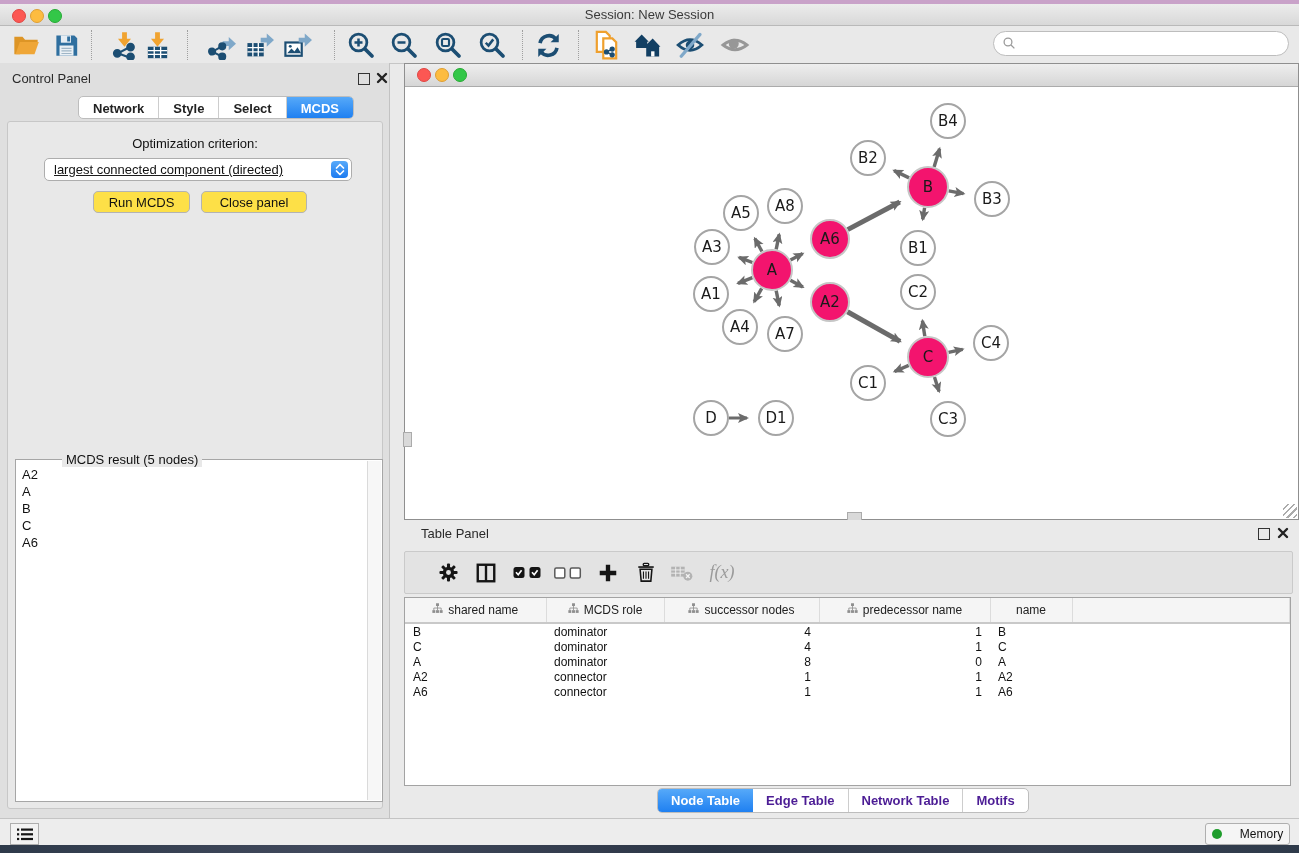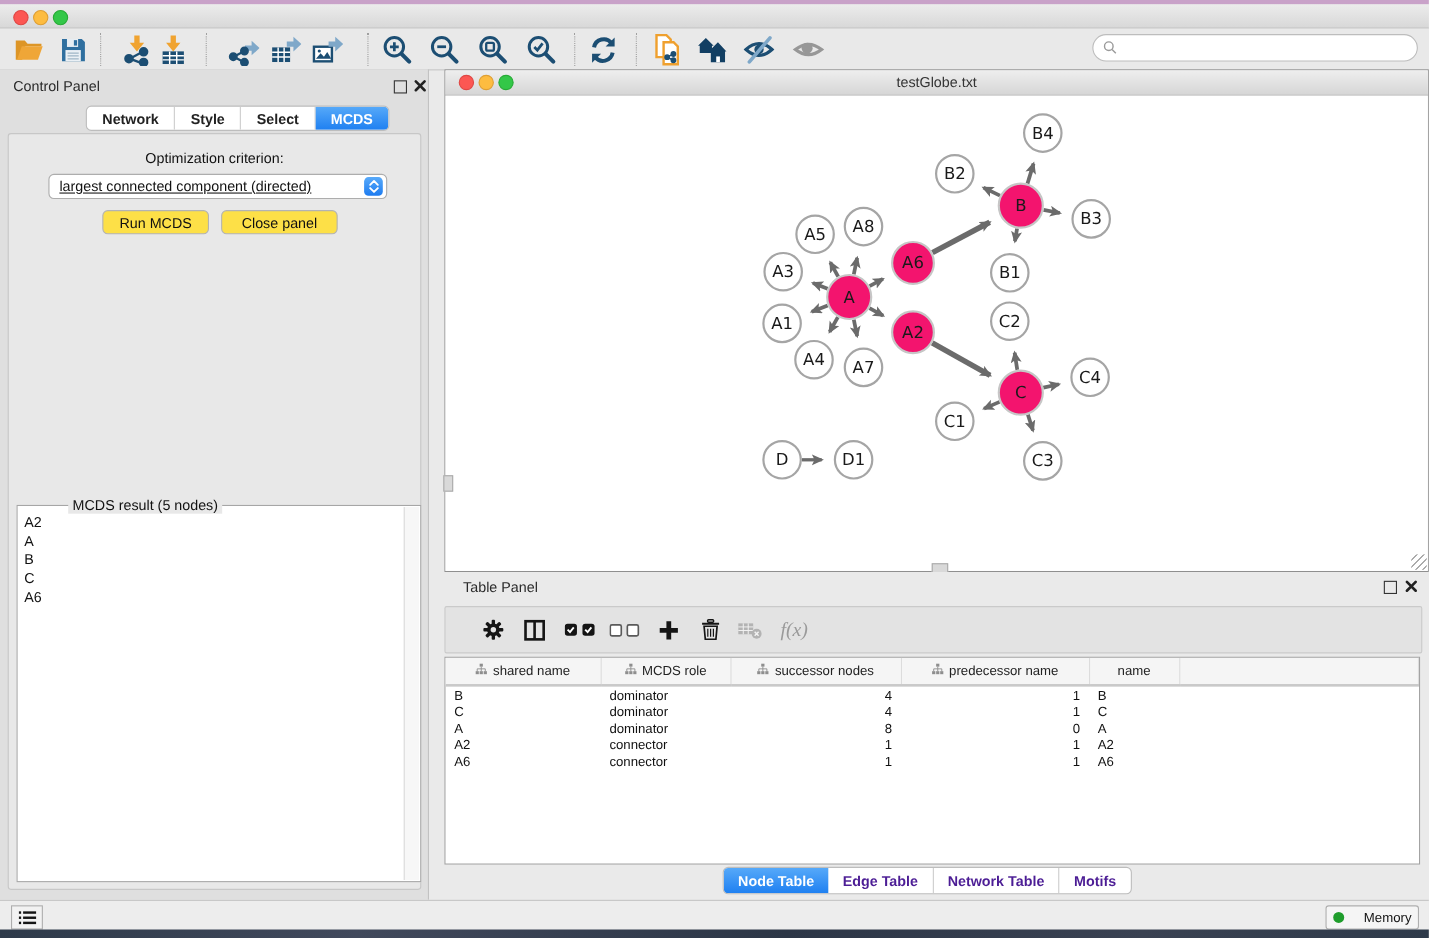--- a/index.html
+++ b/index.html
@@ -75,20 +75,21 @@
   .desktop-bottom{left:0;top:845px;width:1299px;height:8px;background:linear-gradient(90deg,#2E3A4A,#41495C 25%,#2C3646 55%,#3A4252 80%,#2E3A4A);}
 </style>
 </head>
 <body>
 
 <div class="abs desktop-top"></div>
 <div class="abs titlebar">
   <span class="light red" style="left:12px;"></span>
   <span class="light yellow" style="left:30px;"></span>
   <span class="light green" style="left:48px;"></span>
+  <span class="title">Session: New Session</span>
 </div>
 
 <div class="abs toolbar">
   <span class="tbtn" style="left:10px;">
     <svg width="28" height="28" viewBox="0 0 24 24">
         <path d="M2 5h7l2.2 2.5H22v2H9.5L7 20H2z" fill="#DD9526"></path>
         <path d="M6.7 9.5H23L19.3 20H3z" fill="#EFA637"></path>
       </svg>
   </span>
   <span class="tbtn" style="left:50px;">
@@ -262,21 +263,20 @@
       <div class="vscroll"></div>
     </div>
   </div>
 </div>
 
 <div class="abs netwin">
   <div class="wtitle">
     <span class="light red" style="left:12px;top:4px;"></span>
     <span class="light yellow" style="left:30px;top:4px;"></span>
     <span class="light green" style="left:48px;top:4px;"></span>
-    <span class="t">testGlobe.txt</span>
   </div>
   <div class="net-canvas">
     <svg id="graph-svg" width="893" height="432">
       <defs>
         <marker id="arrow" markerUnits="userSpaceOnUse" markerWidth="13" markerHeight="13" refX="9" refY="5" orient="auto">
           <path d="M0 0L11 5 0 10 2.5 5z" fill="#6B6B6B"></path>
         </marker>
       </defs>
       <g id="edges-layer">
           <line x1="356.96678911489033" y1="164.55183804995966" x2="349.8553864603895" y2="151.47603316910335" stroke="#6B6B6B" stroke-width="3.4" marker-end="url(#arrow)"></line>

